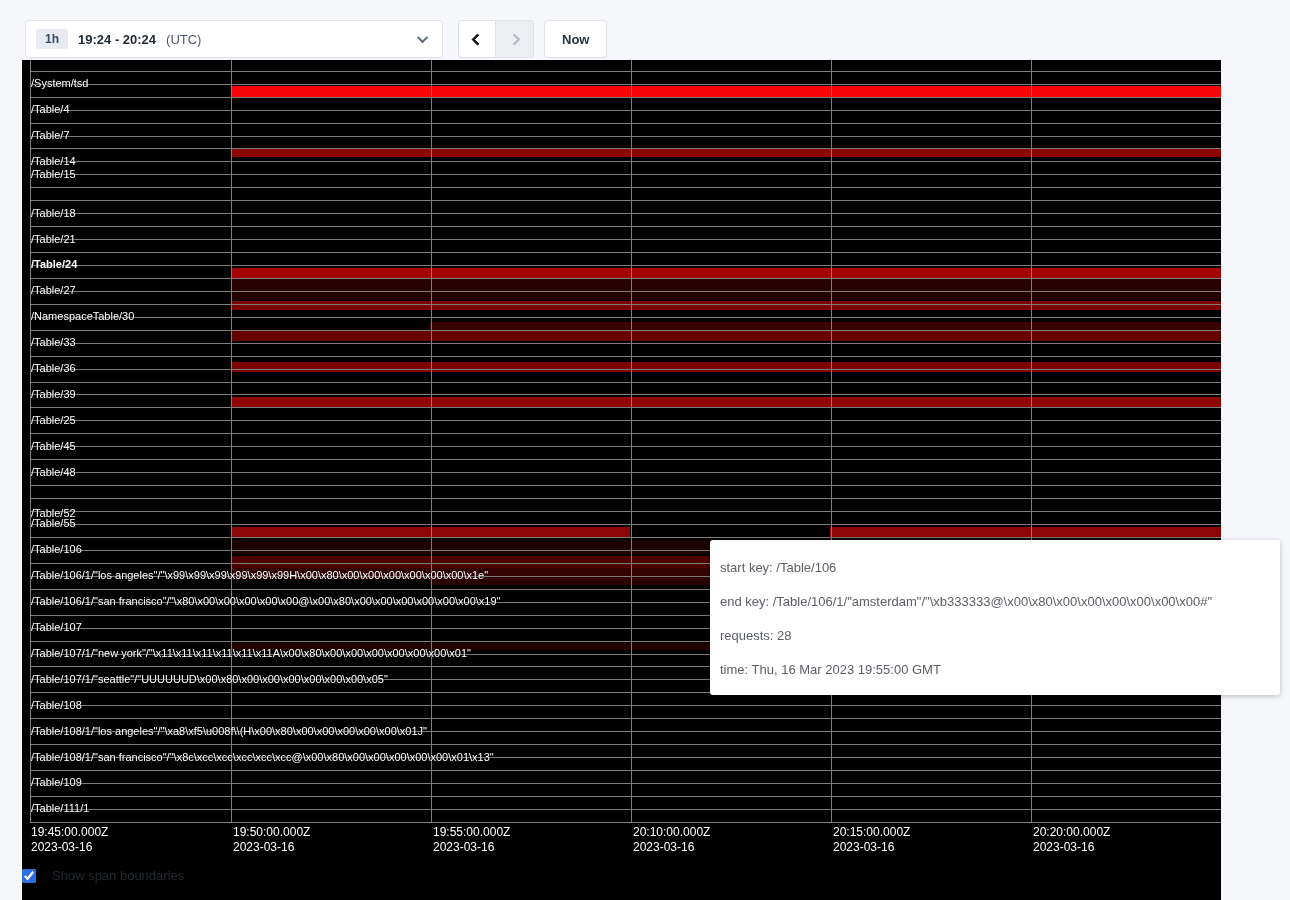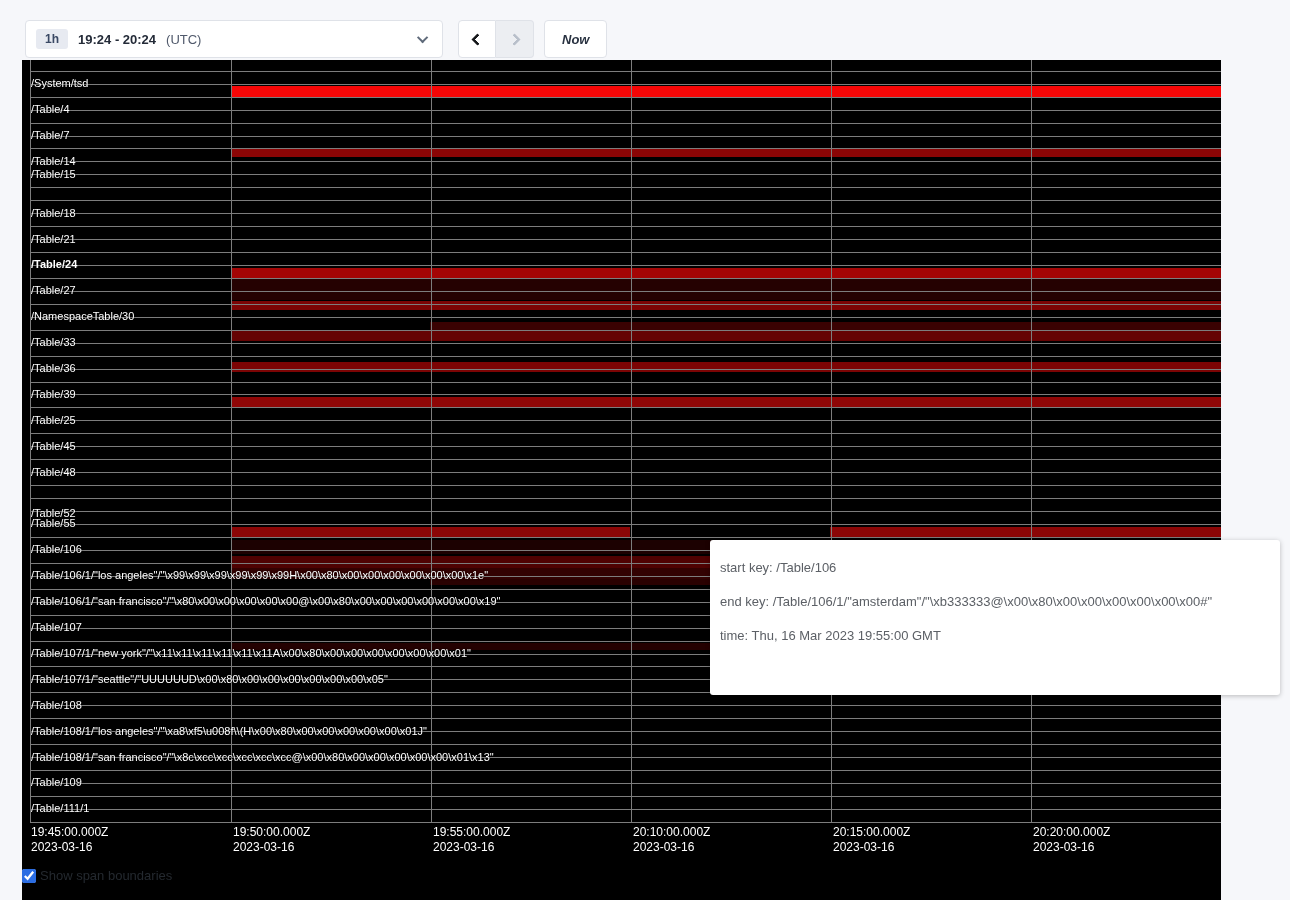--- a/index.html
+++ b/index.html
@@ -43,21 +43,20 @@
   }
   .chev-right {
     width:9px; height:9px; border-right:3px solid #b8bfca; border-top:3px solid #b8bfca;
     transform:rotate(45deg); border-radius:1px;
   }
   .now-btn {
     margin-left:10px; height:38px; padding:0 17px;
     background:#fff; border:1px solid #dfe2e8; border-radius:4px;
     font-size:13px; font-weight:bold; color:#2a3342; cursor:pointer;
     font-family:"Liberation Sans", sans-serif;
-    font-style:italic;
   }
 
   
   .kv-canvas {
     position:absolute; left:22px; top:60px; width:1199px; height:842px;
     background:#000; overflow:hidden; cursor:crosshair;
   }
   .band   { position:absolute; }
   .hline  { position:absolute; height:1px; background:#7d7d7d; left:8px; right:0; }
   .vline  { position:absolute; width:1px; background:#7d7d7d; top:0; }
@@ -73,21 +72,21 @@
     background:#fff; border-radius:3px; box-shadow:0 1px 5px rgba(0,0,0,.25);
     padding:11px 10px; z-index:5;
   }
   .kv-tooltip .tt-line {
     font-size:13px; color:#5c6066; line-height:34px; white-space:nowrap;
   }
 
   
   .footer { position:absolute; left:22px; top:868px; display:flex; align-items:center; }
   .footer input[type=checkbox] { width:14px; height:14px; accent-color:#2b6de3; cursor:pointer; }
-  .footer label { font-size:13px; color:#24292f; margin-left:4px; cursor:pointer; }
+  .footer label { font-size:13px; color:#24292f; margin-left:16px; cursor:pointer; }
 </style>
 </head>
 <body>
 
 <div class="toolbar">
   <div class="range-selector">
     <span class="range-chip">1h</span>
     <span class="range-text">19:24 - 20:24</span>
     <span class="range-zone">(UTC)</span>
     <span class="chev-down"></span>
@@ -236,19 +235,20 @@
     </div>
     <div class="tick" style="left: 1011px; top: 765px;">
       <div>20:20:00.000Z</div>
       <div>2023-03-16</div>
     </div>
   </div>
 
 <div class="kv-tooltip">
   <div class="tt-line">start key: /Table/106</div>
   <div class="tt-line">end key: /Table/106/1/"amsterdam"/"\xb333333@\x00\x80\x00\x00\x00\x00\x00\x00#"</div>
+  <div class="tt-line">requests: 28</div>
   <div class="tt-line">time: Thu, 16 Mar 2023 19:55:00 GMT</div>
 </div>
 
 <div class="footer">
   <input type="checkbox" id="span-cb" checked="" style="">
   <label for="span-cb">Show span boundaries</label>
 </div>
 
 </body></html>

